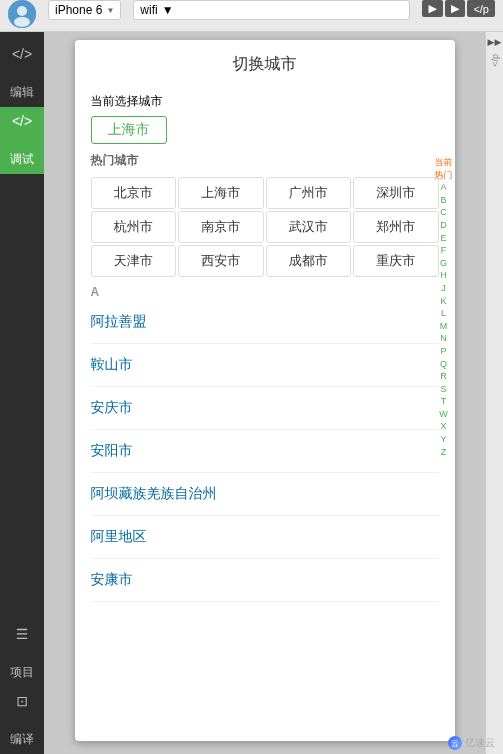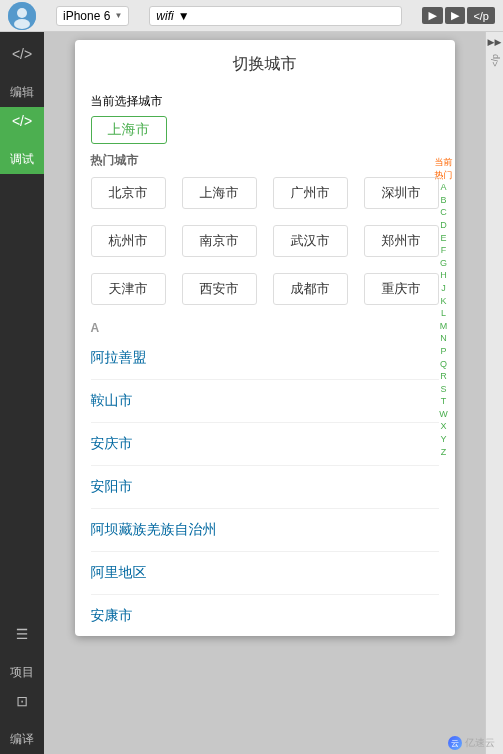--- a/index.html
+++ b/index.html
@@ -8,26 +8,26 @@
       height: 754px;
       background: #f0f0f0;
       font-family: 'PingFang SC', 'Microsoft YaHei', sans-serif;
       overflow: hidden;
       position: relative;
     }
 
     
     .toolbar {
       display: flex;
-      align-items: center;
+      align-items: flex-start;
       height: 32px;
       background: #e8e8e8;
       border-bottom: 1px solid #ccc;
       padding: 0 8px;
-      gap: 20px;
+      gap: 12px;
     }
     .avatar {
       width: 28px;
       height: 28px;
       border-radius: 50%;
       background: linear-gradient(135deg, #a0c8e8, #5599cc);
       display: flex; align-items: center; justify-content: center;
       font-size: 10px; color: white;
     }
     .device-select {
@@ -42,21 +42,20 @@
     .device-select .arrow { font-size: 8px; color: #666; }
     .wifi-select {
       display: flex; align-items: center; gap: 4px;
       background: white;
       border: 1px solid #ccc;
       border-radius: 3px;
       padding: 2px 6px;
       font-size: 12px;
       cursor: pointer;
       flex: 1;
-      font-style: italic;
     }
     .toolbar-right {
       margin-left: auto;
       display: flex; gap: 2px;
     }
     .toolbar-btn {
       background: #5a5a5a;
       color: white;
       border: none;
       padding: 2px 6px;
@@ -137,21 +136,21 @@
       align-items: flex-start;
       justify-content: center;
       padding: 8px;
       overflow: hidden;
     }
 
     
     .phone-frame {
       background: white;
       width: 380px;
-      height: 596px;
+      height: 701px;
       border-radius: 4px;
       box-shadow: 0 2px 8px rgba(0,0,0,0.3);
       display: flex;
       flex-direction: column;
       overflow: hidden;
     }
 
     
     .page-title {
       text-align: center;
@@ -195,22 +194,22 @@
       font-weight: bold;
     }
     .hot-label {
       font-size: 12px;
       color: #666;
     }
 
     .city-grid {
       display: grid;
       grid-template-columns: repeat(4, 1fr);
-      gap: 16px;
-      margin-bottom: 12px;
+      gap: 2px;
+      margin-bottom: 4px;
     }
     .city-btn {
       border: 1px solid #ddd;
       background: white;
       border-radius: 3px;
       padding: 6px 4px;
       text-align: center;
       font-size: 13px;
       color: #333;
       cursor: pointer;

